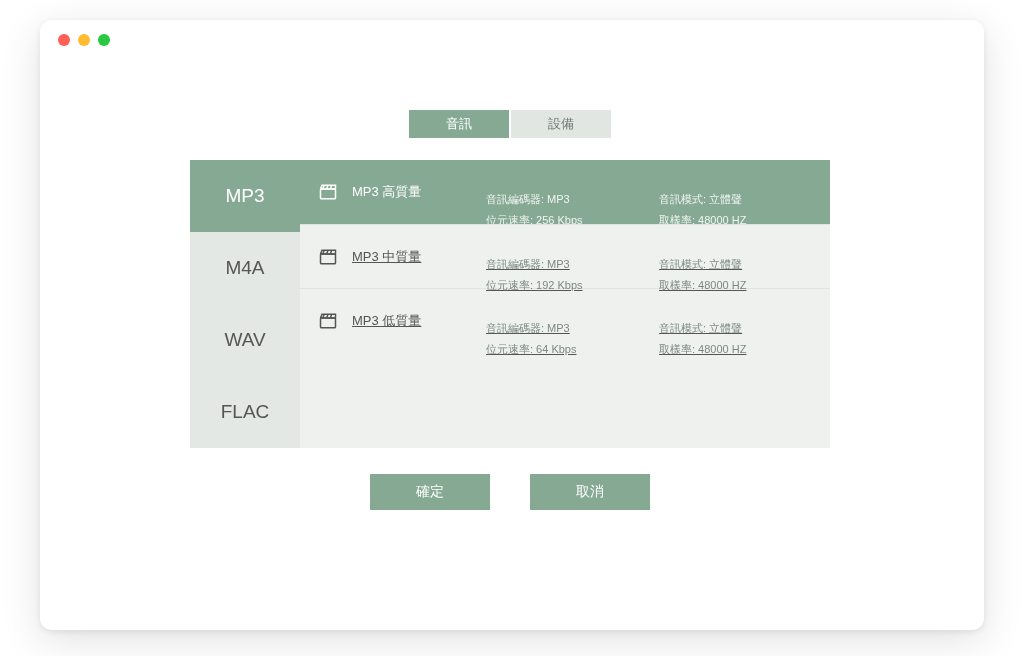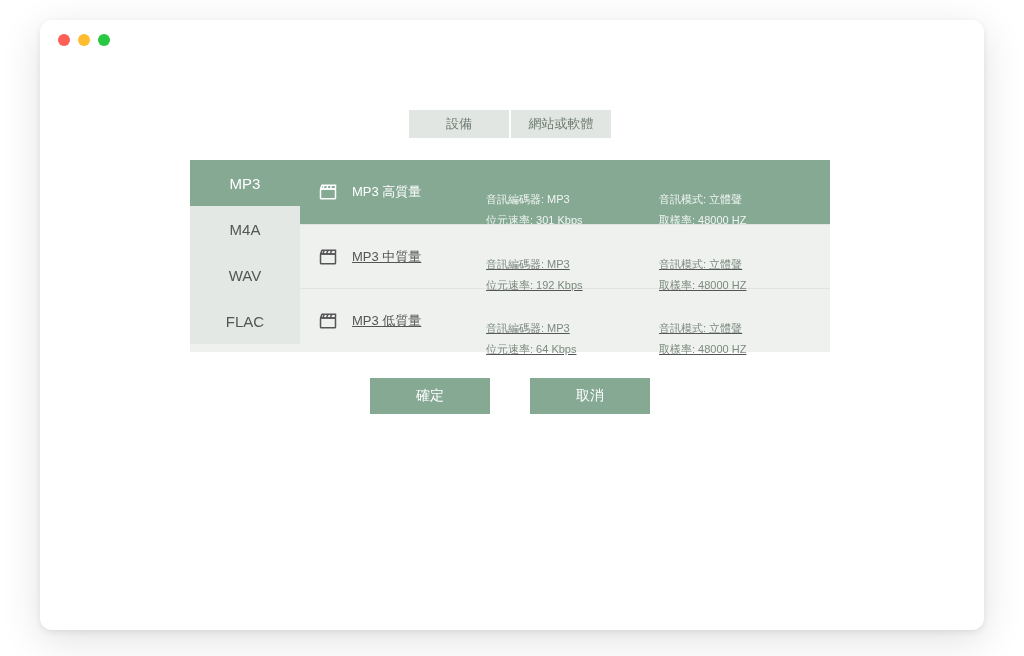--- a/index.html
+++ b/index.html
@@ -65,25 +65,25 @@
     .content {
       display: flex;
       background: #eef1ee;
     }
     .sidebar-left {
       width: 110px;
       display: flex;
       flex-direction: column;
     }
     .fmt {
-      height: 46px;
-      display: flex;
-      align-items: center;
-      justify-content: center;
-      font-size: 15px;
+      height: 72px;
+      display: flex;
+      align-items: center;
+      justify-content: center;
+      font-size: 19px;
       color: #555;
       background: #e3e8e4;
       cursor: pointer;
       text-align: right;
     }
     .fmt.active {
       background: #86a994;
       color: #ffffff;
     }
 
@@ -176,43 +176,43 @@
 
 <div class="window">
   <div class="titlebar">
     <div class="dot red"></div>
     <div class="dot yellow"></div>
     <div class="dot green"></div>
   </div>
 
   <div class="panel">
     <div class="tabs">
+      <div class="tab active">音訊</div>
       <div class="tab">設備</div>
-      <div class="tab">網站或軟體</div>
     </div>
 
     <div class="content">
       <div class="sidebar-left">
         <div class="fmt active">MP3</div>
         <div class="fmt">M4A</div>
         <div class="fmt">WAV</div>
         <div class="fmt">FLAC</div>
       </div>
 
       <div class="detail">
         <div class="row active">
           <svg class="clap-icon" viewBox="0 0 24 24" fill="none" stroke="currentColor" stroke-width="2">
             <rect x="2" y="8" width="20" height="13" rx="1"></rect>
             <path d="M2 8 L22 8 M2 8 L4 3 L22 3 L22 8 M7 3 L5 8 M12 3 L10 8 M17 3 L15 8"></path>
           </svg>
           <div class="qname">MP3 高質量</div>
           <div class="specs">
             <span>音訊編碼器: MP3</span>
             <span>音訊模式: 立體聲</span>
-            <span>位元速率: 301 Kbps</span>
+            <span>位元速率: 256 Kbps</span>
             <span>取樣率: 48000 HZ</span>
           </div>
         </div>
 
         <div class="row">
           <svg class="clap-icon" viewBox="0 0 24 24" fill="none" stroke="currentColor" stroke-width="2">
             <rect x="2" y="8" width="20" height="13" rx="1"></rect>
             <path d="M2 8 L22 8 M2 8 L4 3 L22 3 L22 8 M7 3 L5 8 M12 3 L10 8 M17 3 L15 8"></path>
           </svg>
           <div class="qname">MP3 中質量</div>

